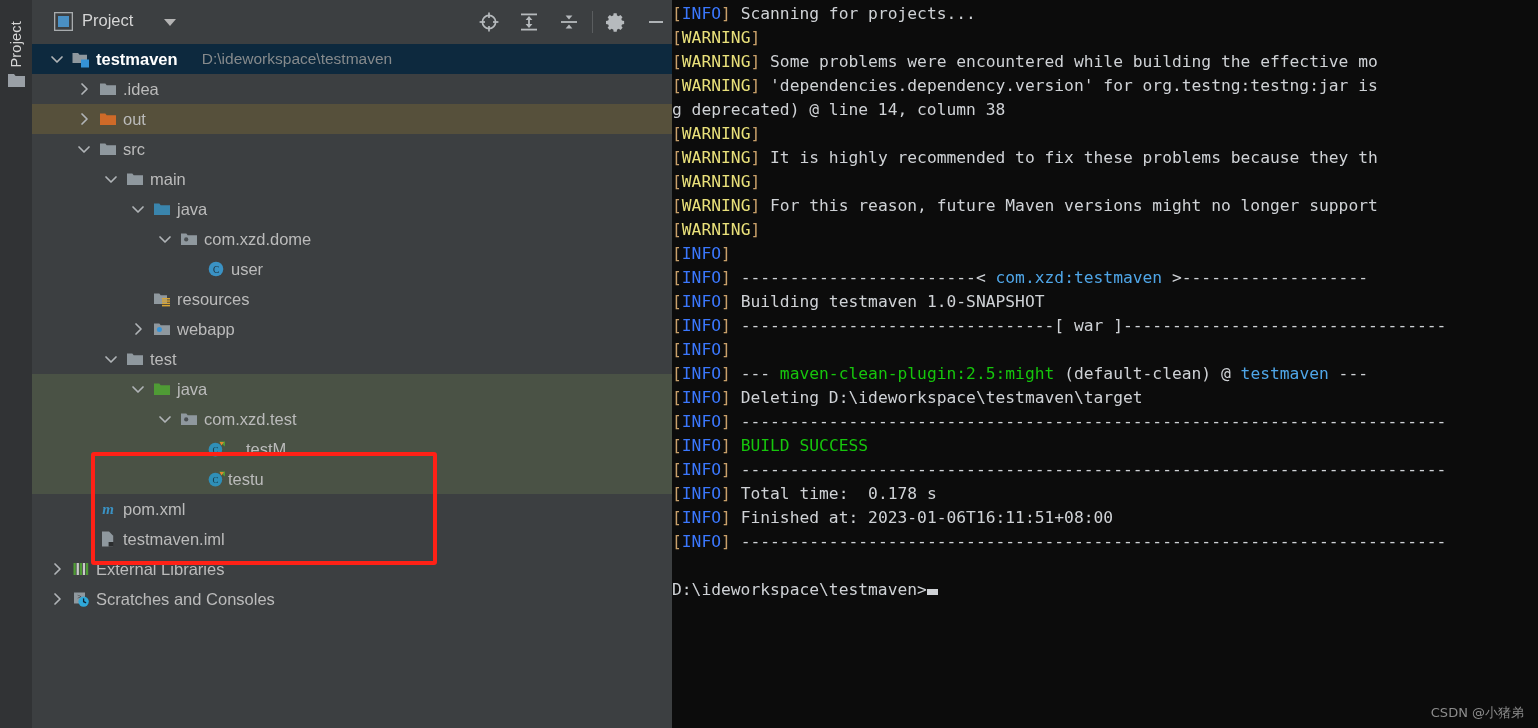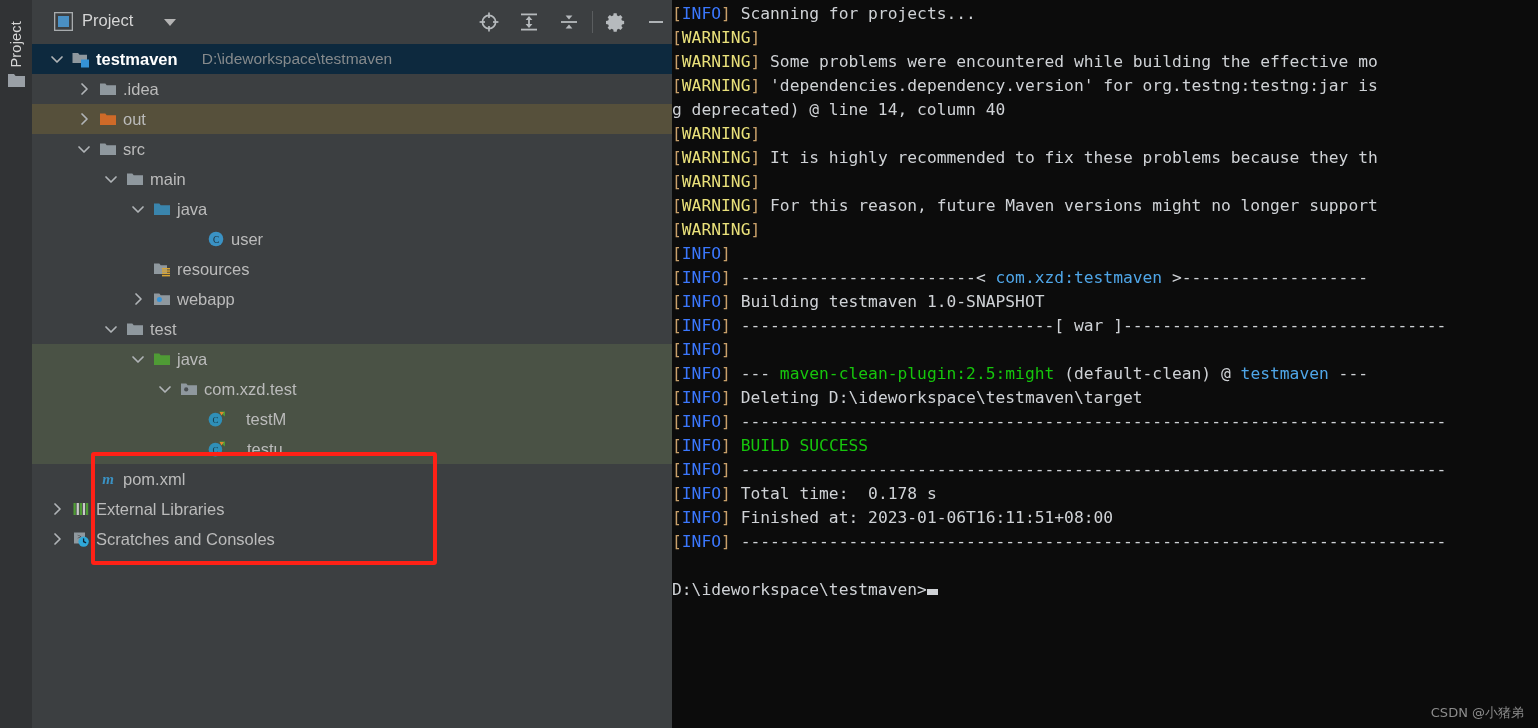--- a/index.html
+++ b/index.html
@@ -180,20 +180,30 @@
         <div class="row">
           <div class="arrow" style="left: 99px;"><svg viewBox="0 0 14 14" width="14" height="14" fill="none" stroke="#b0b4b7" stroke-width="1.7" stroke-linecap="round" stroke-linejoin="round">
               <path d="M2 5 L7 10 L12 5"></path>
             </svg></div>
           <div class="ico" style="left: 121px;"><svg viewBox="0 0 18 18" width="18" height="18">
               <path d="M1 3.5h5.3l1.4 1.8H17V15H1z" fill="#3a85ad"></path>
             </svg></div>
           <div class="lbl" style="left: 145px;">java</div>
         </div>
         <div class="row">
+          <div class="arrow" style="left: 126px;"><svg viewBox="0 0 14 14" width="14" height="14" fill="none" stroke="#b0b4b7" stroke-width="1.7" stroke-linecap="round" stroke-linejoin="round">
+              <path d="M2 5 L7 10 L12 5"></path>
+            </svg></div>
+          <div class="ico" style="left: 148px;"><svg viewBox="0 0 18 18" width="18" height="18">
+              <path d="M1 3.5h5.3l1.4 1.8H17V15H1z" fill="#8f989e"></path>
+              <circle cx="6.2" cy="9.4" r="2.1" fill="#4a4f52"></circle>
+            </svg></div>
+          <div class="lbl" style="left: 172px;">com.xzd.dome</div>
+        </div>
+        <div class="row">
           <div class="ico" style="left: 175px;"><svg viewBox="0 0 18 18" width="18" height="18">
               <circle cx="9" cy="9" r="7.3" fill="#3a92c4"></circle>
               <text x="9" y="12.6" font-size="9.3" font-family="Liberation Serif, serif" fill="#1d2b33" text-anchor="middle">C</text>
             </svg></div>
           <div class="lbl" style="left: 199px;">user</div>
         </div>
         <div class="row">
           <div class="ico" style="left: 121px;"><svg viewBox="0 0 18 18" width="18" height="18">
               <path d="M1 3.5h5.3l1.4 1.8H14V14H1z" fill="#8f989e"></path>
               <g fill="#d8a434">
@@ -252,27 +262,34 @@
             </svg></div>
           <div class="lbl" style="left: 214px;">testM</div>
         </div>
         <div class="row testsrc">
           <div class="ico" style="left: 175px;"><svg viewBox="0 0 18 18" width="18" height="18">
               <circle cx="8.4" cy="9.6" r="6.8" fill="#2f8fb8"></circle>
               <text x="8.4" y="13" font-size="9" font-family="Liberation Serif, serif" fill="#15323f" text-anchor="middle">C</text>
               <path d="M12.2 1.6 L18 1.6 L18 6.4 Z" fill="#4f9b35"></path>
               <path d="M12.6 2.1 L17 2.1 L14.4 5.4 Z" fill="#e08a2e"></path>
             </svg></div>
-          <div class="lbl" style="left: 215px; text-align: center;">testu</div>
+          <div class="lbl" style="left: 196px; text-align: center;">testu</div>
         </div>
         <div class="row">
           <div class="ico" style="left: 67px;"><svg viewBox="0 0 18 18" width="18" height="18">
               <text x="9" y="14" font-size="15" font-style="italic" font-weight="bold" font-family="Liberation Serif, serif" fill="#3a92c4" text-anchor="middle">m</text>
             </svg></div>
           <div class="lbl" style="left: 91px;">pom.xml</div>
+        </div>
+        <div class="row">
+          <div class="ico" style="left: 67px;"><svg viewBox="0 0 18 18" width="18" height="18">
+              <path d="M3 1.5h7l4.2 4.2V16.5H3z" fill="#8f989e"></path>
+              <rect x="9.6" y="12" width="5" height="4.5" fill="#2b2d2e"></rect>
+            </svg></div>
+          <div class="lbl" style="left: 91px;">testmaven.iml</div>
         </div>
         <div class="row">
           <div class="arrow" style="left: 18px;"><svg viewBox="0 0 14 14" width="14" height="14" fill="none" stroke="#b0b4b7" stroke-width="1.7" stroke-linecap="round" stroke-linejoin="round">
               <path d="M5 2 L10 7 L5 12"></path>
             </svg></div>
           <div class="ico" style="left: 40px;"><svg viewBox="0 0 18 18" width="18" height="18">
               <g>
                 <rect x="1.5" y="3" width="2.3" height="12" fill="#4f9b35"></rect>
                 <rect x="4.6" y="3" width="2.3" height="12" fill="#c9c9c9"></rect>
                 <rect x="7.7" y="3" width="2.3" height="12" fill="#4f9b35"></rect>
@@ -299,21 +316,21 @@
         </div>
       </div>
     <div class="redbox"></div>
   </div>
 
   <div class="console" style="padding-top: 2px;">
       <div class="cline"><span class="br">[</span><span class="tag-info">INFO</span><span class="br">]</span> Scanning for projects...</div>
       <div class="cline"><span class="br">[</span><span class="tag-warn">WARNING</span><span class="br">]</span></div>
       <div class="cline"><span class="br">[</span><span class="tag-warn">WARNING</span><span class="br">]</span> Some problems were encountered while building the effective mo</div>
       <div class="cline"><span class="br">[</span><span class="tag-warn">WARNING</span><span class="br">]</span> 'dependencies.dependency.version' for org.testng:testng:jar is</div>
-      <div class="cline">g deprecated) @ line 14, column 40</div>
+      <div class="cline">g deprecated) @ line 14, column 38</div>
       <div class="cline"><span class="br">[</span><span class="tag-warn">WARNING</span><span class="br">]</span></div>
       <div class="cline"><span class="br">[</span><span class="tag-warn">WARNING</span><span class="br">]</span> It is highly recommended to fix these problems because they th</div>
       <div class="cline"><span class="br">[</span><span class="tag-warn">WARNING</span><span class="br">]</span></div>
       <div class="cline"><span class="br">[</span><span class="tag-warn">WARNING</span><span class="br">]</span> For this reason, future Maven versions might no longer support</div>
       <div class="cline"><span class="br">[</span><span class="tag-warn">WARNING</span><span class="br">]</span></div>
       <div class="cline"><span class="br">[</span><span class="tag-info">INFO</span><span class="br">]</span></div>
       <div class="cline"><span class="br">[</span><span class="tag-info">INFO</span><span class="br">]</span> ------------------------&lt; <span class="c-cyan">com.xzd:testmaven</span> &gt;-------------------</div>
       <div class="cline"><span class="br">[</span><span class="tag-info">INFO</span><span class="br">]</span> Building testmaven 1.0-SNAPSHOT</div>
       <div class="cline"><span class="br">[</span><span class="tag-info">INFO</span><span class="br">]</span> --------------------------------[ war ]---------------------------------</div>
       <div class="cline"><span class="br">[</span><span class="tag-info">INFO</span><span class="br">]</span></div>

